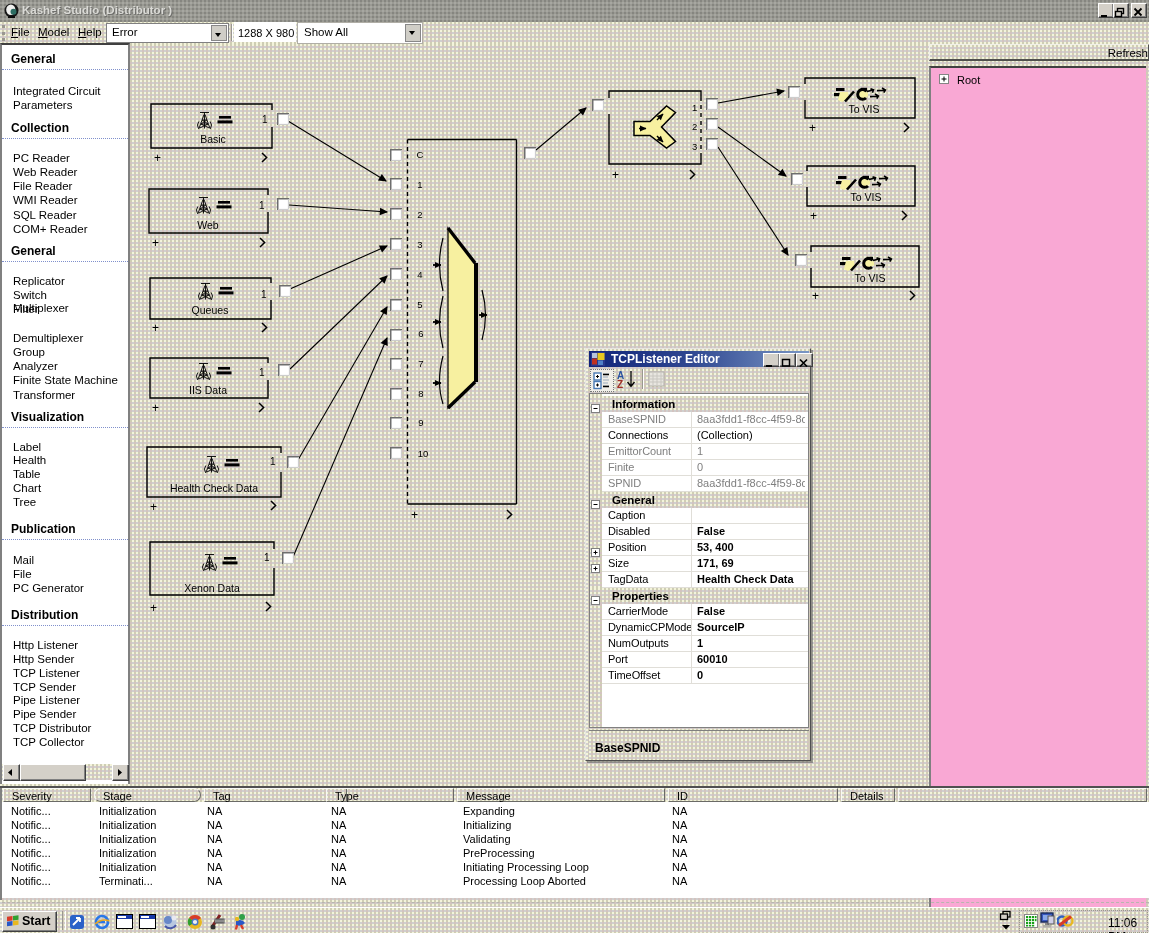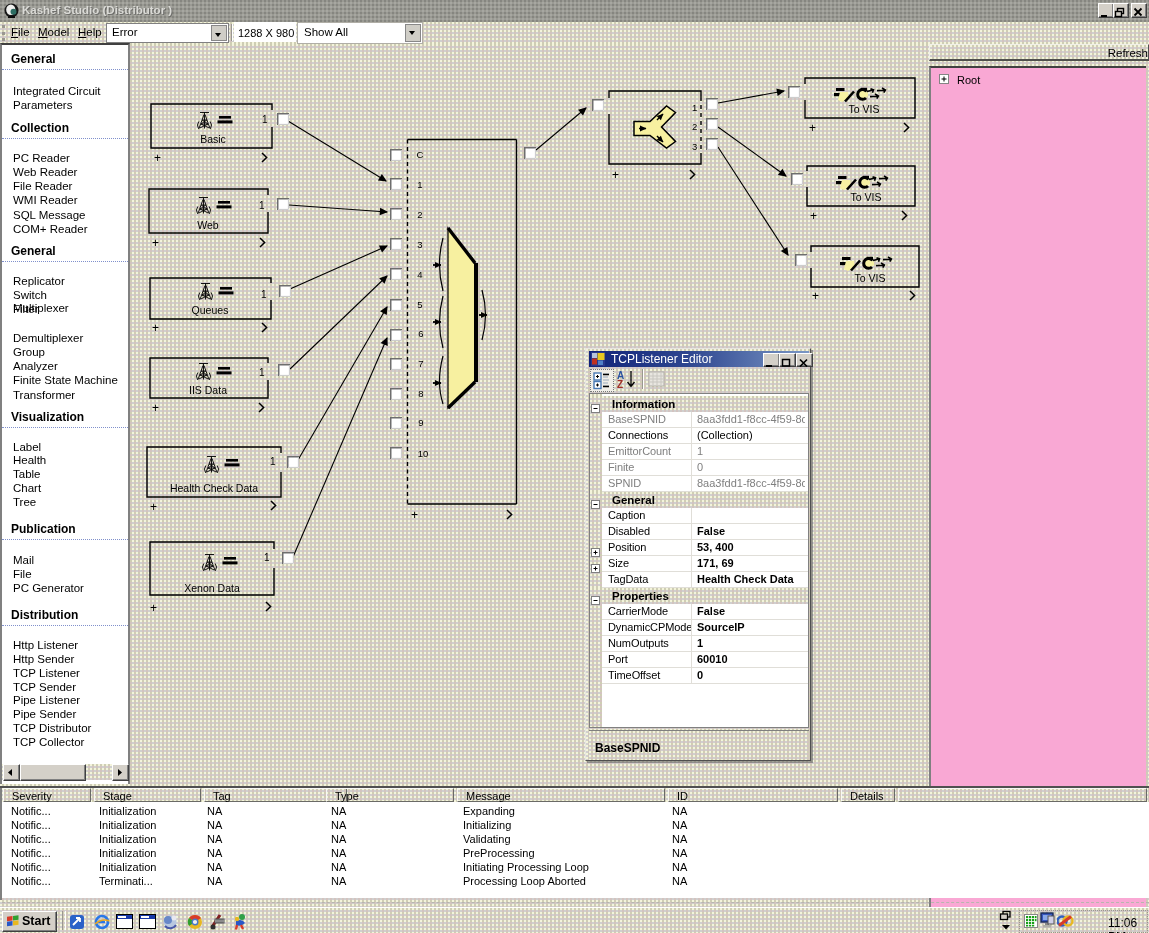--- a/index.html
+++ b/index.html
@@ -330,21 +330,21 @@
 <div class="abs hd" style="top:7px;">General</div>
 <div class="abs dot" style="top:24px;"></div>
 <div class="abs it" style="top:40px;">Integrated Circuit</div>
 <div class="abs it" style="top:54px;">Parameters</div>
 <div class="abs hd" style="top:76px;">Collection</div>
 <div class="abs dot" style="top:93px;"></div>
 <div class="abs it" style="top:107px;">PC Reader</div>
 <div class="abs it" style="top:121px;">Web Reader</div>
 <div class="abs it" style="top:135px;">File Reader</div>
 <div class="abs it" style="top:149px;">WMI Reader</div>
-<div class="abs it" style="top:164px;">SQL Message</div>
+<div class="abs it" style="top:164px;">SQL Reader</div>
 <div class="abs it" style="top:178px;">COM+ Reader</div>
 <div class="abs hd" style="top:199px;">General</div>
 <div class="abs dot" style="top:216px;"></div>
 <div class="abs it" style="top:230px;">Replicator</div>
 <div class="abs it" style="top:244px;">Switch</div>
 <div class="abs it" style="top:258px;">Filter</div>
 <div class="abs it" style="top:257px;">Multiplexer</div>
 <div class="abs it" style="top:287px;">Demultiplexer</div>
 <div class="abs it" style="top:301px;">Group</div>
 <div class="abs it" style="top:315px;">Analyzer</div>
@@ -398,21 +398,21 @@
 <div id="propwin" class="abs dz" style="left:585px;top:348px;width:226px;height:413px;border-top:1px solid #e8e6e0;border-left:1px solid #e8e6e0;border-right:1px solid #505050;border-bottom:1px solid #505050;box-sizing:border-box;box-shadow:2px 2px 0 rgba(100,100,100,.6);">
 
  <div class="abs" style="left:3px;top:2px;width:220px;height:16px;background:linear-gradient(90deg,#10237a 0%,#2e4690 45%,#7a97c5 100%);">
    <svg class="abs" style="left:2px;top:1px;" width="14" height="14">
      <rect x="0" y="0" width="14" height="14" fill="#28388c"></rect>
      <rect x="1" y="1" width="5" height="5" fill="#b8c4dc"></rect>
      <rect x="6.5" y="1" width="7" height="7" fill="#e8c820"></rect>
      <rect x="1" y="6.5" width="5" height="6" fill="#c03020"></rect>
      <rect x="7" y="8.5" width="5" height="4.5" fill="#5080c8"></rect>
    </svg>
-   <div class="abs" style="left:22px;top:1px;font-size:12px;font-weight:normal;color:#fff;">TCPListener Editor</div>
+   <div class="abs" style="left:22px;top:1px;font-size:12px;font-weight:bold;color:#fff;">TCPListener Editor</div>
    <div class="abs btn3d" style="left:174px;top:2px;width:15px;height:12px;"><svg width="13" height="10">
           <rect x="2" y="7" width="6" height="2" fill="#000"></rect>
         </svg></div>
    <div class="abs btn3d" style="left:190px;top:2px;width:15px;height:12px;"><svg width="13" height="10">
           <rect x="2.5" y="1.5" width="7" height="6.5" fill="none" stroke="#000" stroke-width="1.5"></rect>
         </svg></div>
    <div class="abs btn3d" style="left:207px;top:2px;width:15px;height:12px;"><svg width="13" height="10">
           <path d="M3,1.5 L10,8.5 M10,1.5 L3,8.5" stroke="#000" stroke-width="1.7"></path>
         </svg></div>
  </div>
@@ -533,21 +533,21 @@
  <div class="abs dz" style="left:3px;top:381px;width:220px;height:29px;border-top:1px solid #808080;">
    <div class="abs" style="left:6px;top:10px;font-size:12px;font-weight:bold;">BaseSPNID</div>
  </div>
 </div>
 
 <div id="logtable" class="abs" style="left:0;top:786px;width:1149px;height:120px;">
  <div class="abs" style="left:0;top:0;width:1149px;height:2px;background:#505050;"></div>
  <div class="abs" style="left:0;top:2px;width:2px;height:112px;background:#808080;"></div>
  <div class="abs dz" style="left:2px;top:2px;width:1147px;height:14px;"></div>
  <div class="abs th" style="left:3px;width:88px;"><span>Severity</span></div>
- <div class="abs th" style="left:94px;width:107px;"><span>Stage</span></div>
+ <div class="abs th" style="left:94px;width:107px;border-radius:7px;"><span>Stage</span></div>
  <div class="abs th" style="left:204px;width:143px;"><span>Tag</span></div>
  <div class="abs th" style="left:326px;width:128px;"><span>Type</span></div>
  <div class="abs th" style="left:457px;width:208px;"><span>Message</span></div>
  <div class="abs th" style="left:668px;width:170px;"><span>ID</span></div>
  <div class="abs th" style="left:841px;width:54px;"><span>Details</span></div>
  <div class="abs th" style="left:898px;width:249px;"><span></span></div>
  <div class="abs" style="left:2px;top:16px;width:1147px;height:96px;background:#fff;"></div>
  <div class="tr" style="top:19px;">
       <span style="left:11px;">Notific...</span>
       <span style="left:99px;">Initialization</span>

